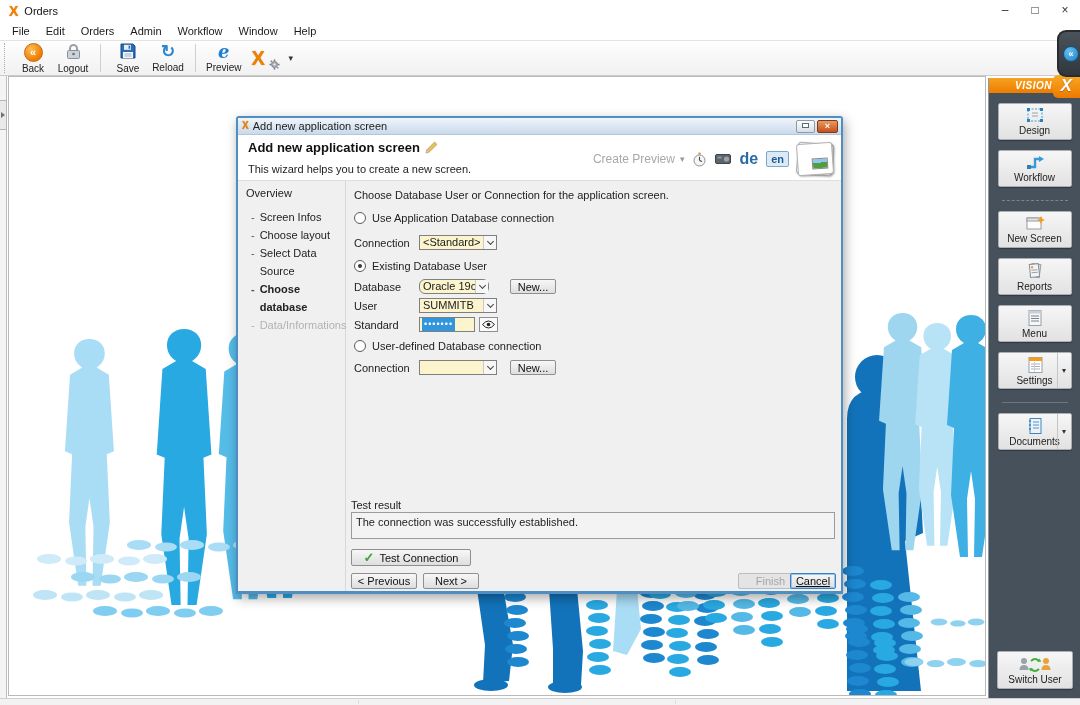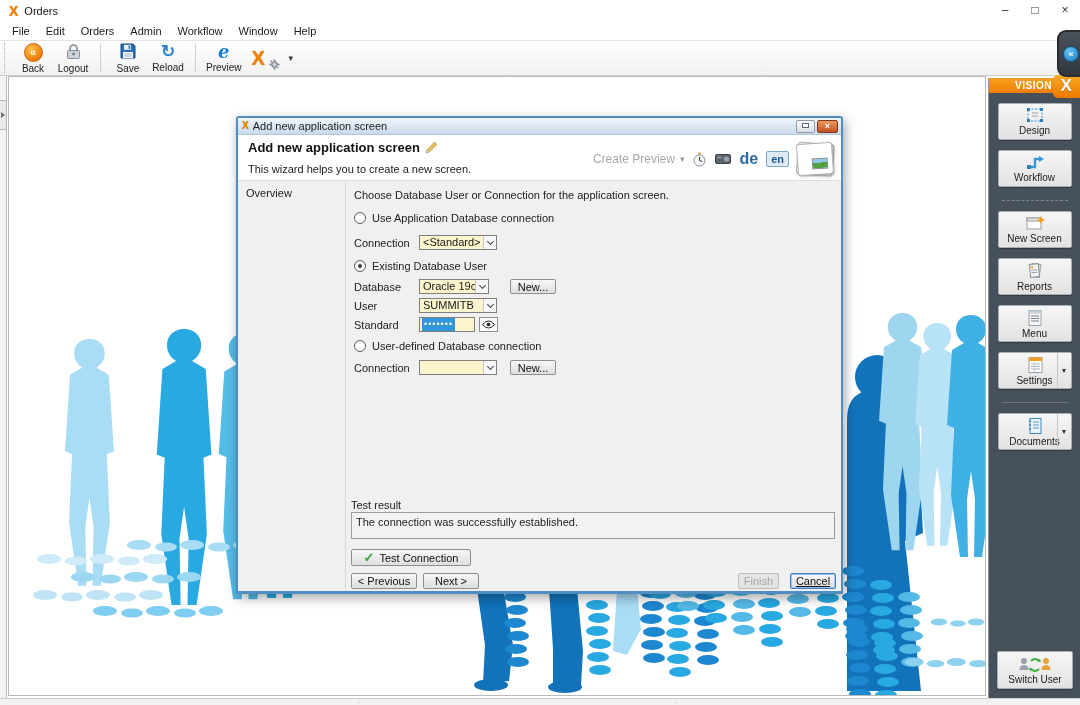--- a/index.html
+++ b/index.html
@@ -35,21 +35,21 @@
   .strip-handle::after { content:""; position:absolute; left:1px; top:11px; border-top:3px solid transparent; border-bottom:3px solid transparent; border-left:4px solid #707070; }
   .content-area { position:absolute; left:8px; top:0; width:978px; height:620px; border:1px solid #b9b9b9; background:#fff; overflow:hidden; }
   .content-area svg { display:block; }
 
   
   .floating-tab { position:absolute; right:0; top:30px; width:23px; height:47px; background:linear-gradient(#4a525b,#31373d); border:2px solid #272c31; border-right:none; border-radius:9px 0 0 9px; z-index:10; display:flex; align-items:center; padding-left:4px; }
   .blue-circle { width:16px; height:16px; border-radius:50%; background:radial-gradient(circle at 35% 30%, #66c0f2, #1d7fc4); border:1px solid #11557f; color:#fff; font-size:9px; font-weight:bold; text-align:center; line-height:14px; }
 
   
   .right-panel { position:absolute; right:0; top:2px; bottom:0; width:92px; background:#47515b; border-left:1px solid #8e969e; z-index:4; }
-  .vision-header { height:15px; background:linear-gradient(#f7a21f,#ee7c00); display:flex; align-items:center; justify-content:flex-end; padding-right:28px; color:#fff; font-weight:bold; font-size:10px; letter-spacing:.5px; }
+  .vision-header { height:15px; background:linear-gradient(#f7a21f,#ee7c00); display:flex; align-items:center; justify-content:flex-end; padding-right:28px; color:#fff; font-weight:bold; font-style:italic; font-size:10px; letter-spacing:.5px; }
   .vision-x { position:absolute; right:0; top:-3px; width:27px; height:23px; background:linear-gradient(#f8a825,#ed7a00); border-radius:5px 0 0 5px; color:#fff; font-weight:900; font-size:17px; text-align:center; line-height:22px; text-shadow:0 1px 1px rgba(0,0,0,.25); }
   .panel-col { display:flex; flex-direction:column; align-items:center; }
   .panel-btn { width:74px; height:37px; margin-top:10px; background:linear-gradient(#f6f6f6,#e2e2e2); border:1px solid #a9afb5; border-radius:2px; display:flex; flex-direction:column; align-items:center; justify-content:center; font-size:10px; color:#222; position:relative; box-shadow:0 1px 1px rgba(0,0,0,.3); }
   .panel-btn svg { margin-bottom:1px; }
   .panel-btn .drop-zone { position:absolute; right:0; top:0; bottom:0; width:14px; border-left:1px solid #c2c6ca; display:flex; align-items:center; justify-content:center; color:#333; font-size:8px; }
   .panel-sep { width:66px; border-top:1px dashed #7b848d; margin-top:13px; }
   .panel-sep.solid { border-top-style:solid; border-color:#6d767f; }
   .switch-user { position:absolute; bottom:9px; left:8px; width:76px; height:38px; background:linear-gradient(#f6f6f6,#e2e2e2); border:1px solid #a9afb5; border-radius:2px; display:flex; flex-direction:column; align-items:center; justify-content:center; font-size:10px; box-shadow:0 1px 1px rgba(0,0,0,.3); }
 
   
@@ -409,20 +409,27 @@
           <span class="pg pg2"></span>
             <span class="pg"></span>
             <span class="img"></span>
         </span>
       </div>
     </div>
 
     <div class="dlg-body">
       <div class="wiz-side">
         <div class="wiz-head">Overview</div>
+        <ul class="wiz-items">
+          <li class="wiz-item">Screen Infos</li>
+          <li class="wiz-item">Choose layout</li>
+          <li class="wiz-item">Select Data Source</li>
+          <li class="wiz-item active">Choose database</li>
+          <li class="wiz-item disabled">Data/Informations</li>
+        </ul>
       </div>
 
       <div class="wiz-main">
         <div class="abs frm-label" style="left:8px;top:8px;">Choose Database User or Connection for the application screen.</div>
 
         <div class="abs radio-row" style="left:8px;top:31px;">
           <span class="radio"></span>
           <span class="frm-label">Use Application Database connection</span>
         </div>
 
@@ -431,21 +438,21 @@
           <span class="cmb-val">&lt;Standard&gt;</span>
           <span class="cmb-arrow"></span>
         </div>
 
         <div class="abs radio-row" style="left:8px;top:79px;">
           <span class="radio checked"></span>
           <span class="frm-label">Existing Database User</span>
         </div>
 
         <span class="abs frm-label" style="left:8px;top:100px;">Database</span>
-        <div class="combo" style="left:73px;top:98px;width:70px;">
+        <div class="combo" style="left:73px;top:98px;width:70px;border-radius:6px;">
           <span class="cmb-val">Oracle 19c</span>
           <span class="cmb-arrow"></span>
         </div>
         <button class="btn abs" style="left:164px;top:98px;width:46px;height:15px;">New...</button>
 
         <span class="abs frm-label" style="left:8px;top:119px;">User</span>
         <div class="combo" style="left:73px;top:117px;width:78px;">
           <span class="cmb-val">SUMMITB</span>
           <span class="cmb-arrow"></span>
         </div>
@@ -476,21 +483,21 @@
         <span class="abs frm-label" style="left:5px;top:318px;">Test result</span>
         <div class="test-box" style="left:5px;top:331px;width:484px;height:27px;">The connection was successfully established.</div>
 
         <button class="btn abs" style="left:5px;top:368px;width:120px;height:17px;">
           <span class="check-glyph">✓</span>
           <span>Test Connection</span>
         </button>
 
         <button class="btn abs" style="left:5px;top:392px;width:66px;height:16px;">&lt; Previous</button>
         <button class="btn abs" style="left:77px;top:392px;width:56px;height:16px;">Next &gt;</button>
-        <button class="btn abs disabled" style="left:392px;top:392px;width:41px;height:16px;">Finish</button>
+        <button class="btn abs disabled" style="left:392px;top:392px;width:65px;height:16px;">Finish</button>
         <button class="btn abs focused" style="left:444px;top:392px;width:46px;height:16px;">Cancel</button>
       </div>
     </div>
   </div>
 </div>
 
 <div class="floating-tab">
   <span class="blue-circle">«</span>
 </div>
 

